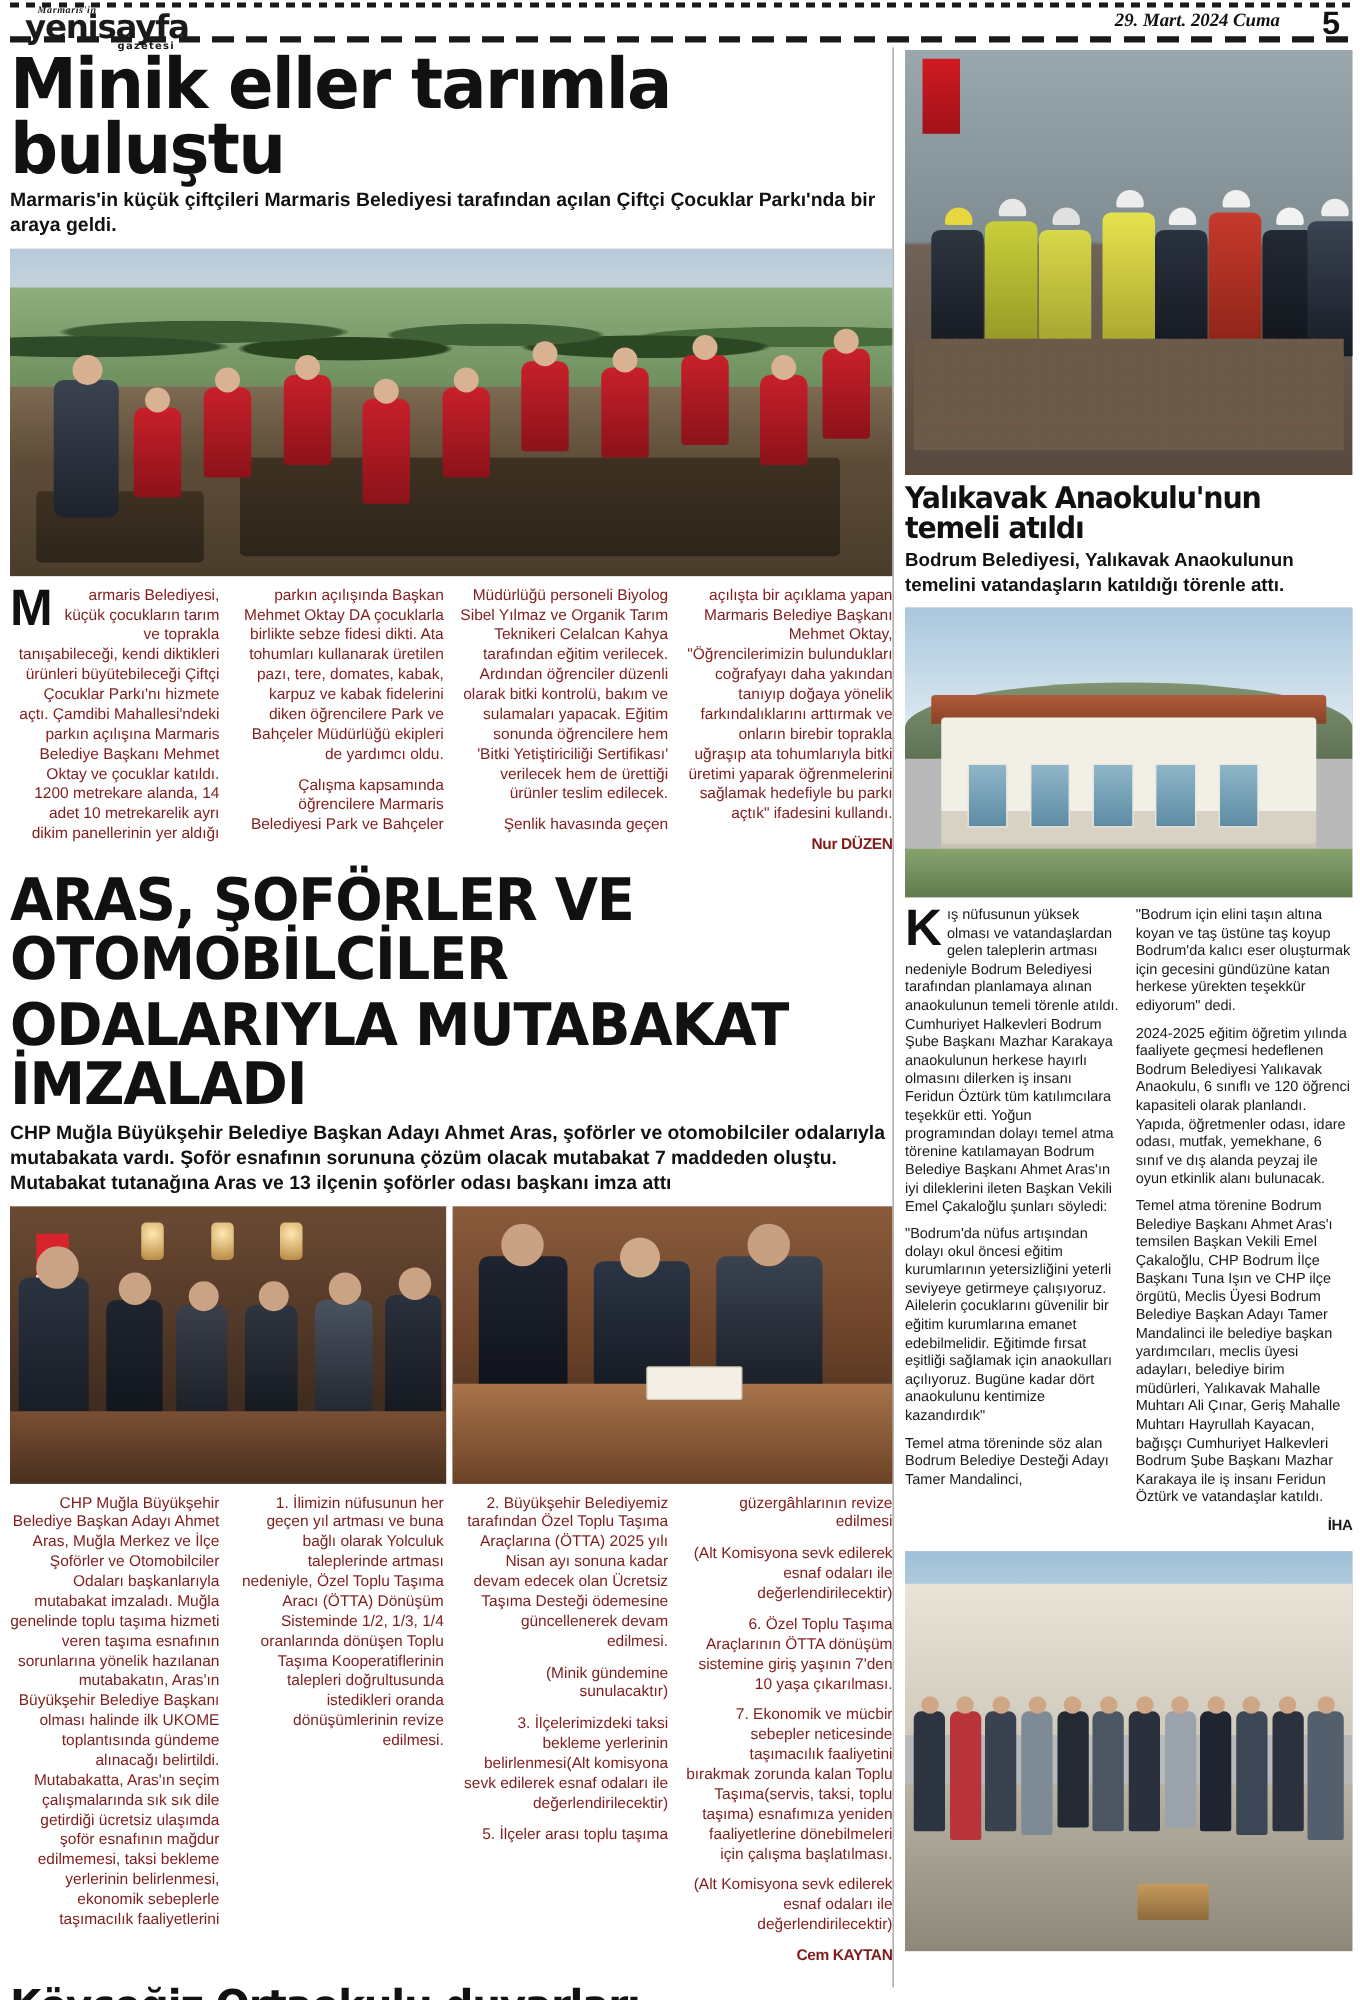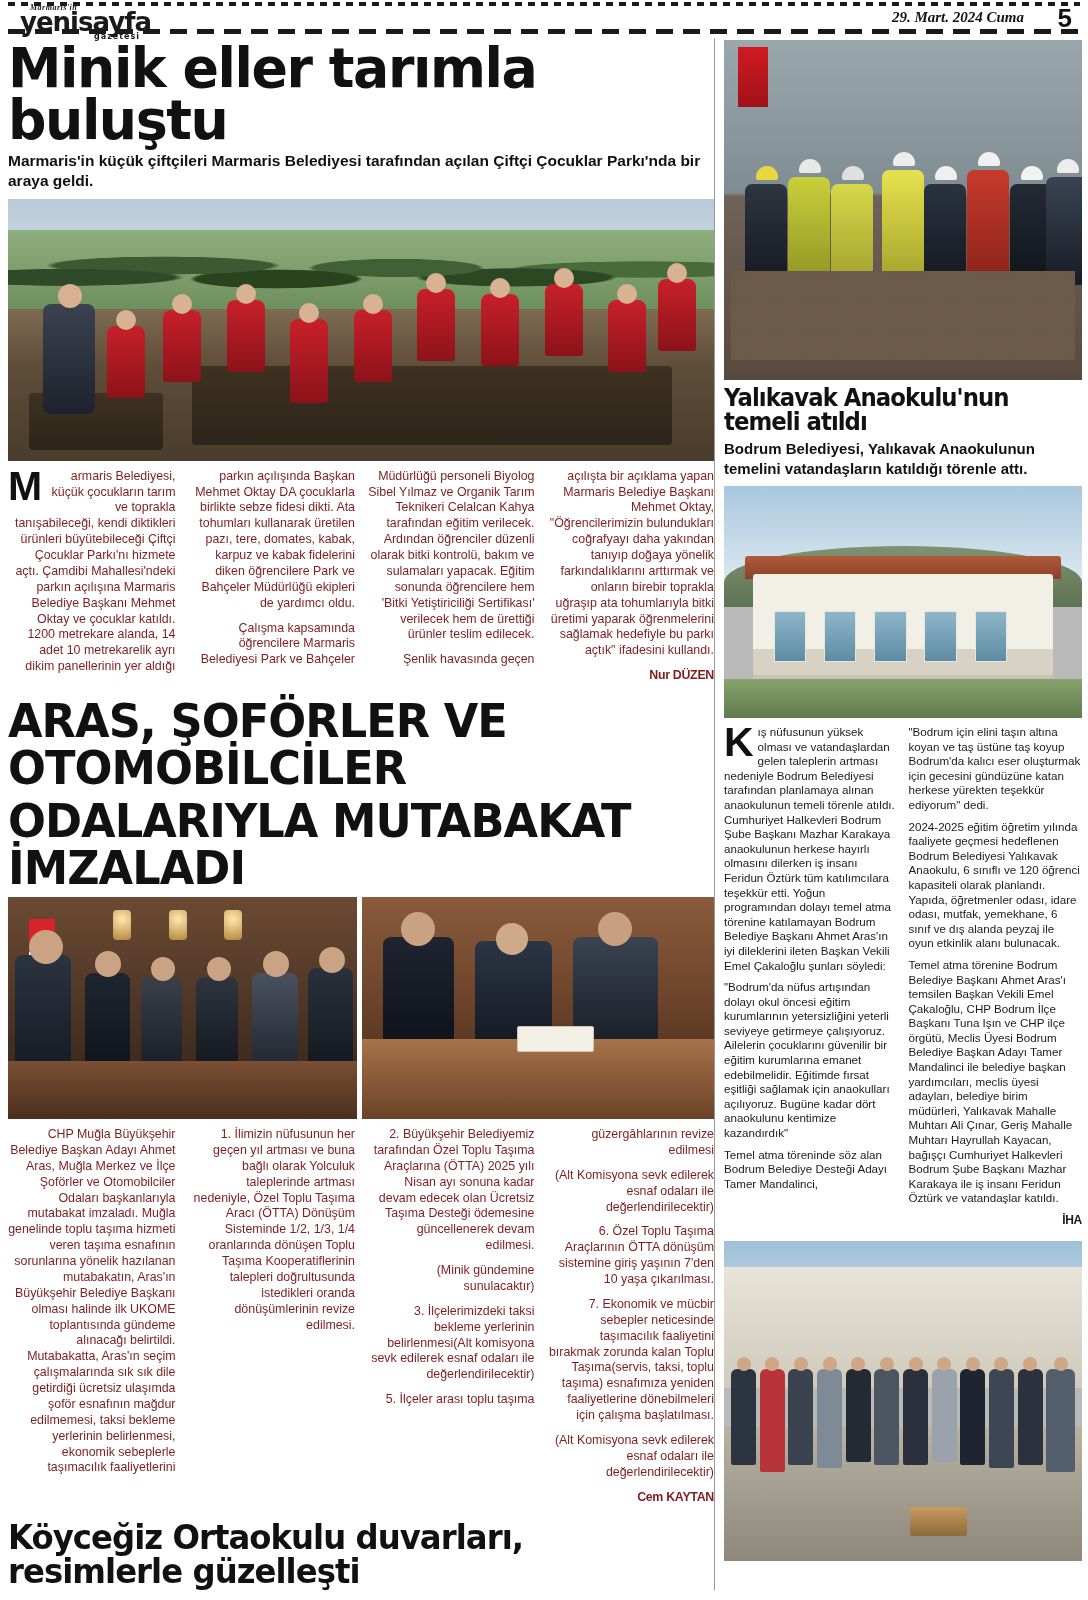--- a/index.html
+++ b/index.html
@@ -263,20 +263,21 @@
           <div class="bc">
             <p>açılışta bir açıklama yapan Marmaris Belediye Başkanı Mehmet Oktay, "Öğrencilerimizin bulundukları coğrafyayı daha yakından tanıyıp doğaya yönelik farkındalıklarını arttırmak ve onların birebir toprakla uğraşıp ata tohumlarıyla bitki üretimi yaparak öğrenmelerini sağlamak hedefiyle bu parkı açtık" ifadesini kullandı.</p>
             <p class="byline">Nur DÜZEN</p>
           </div>
         </div>
       </div>
 
       <div style="margin-top:4px">
         <h1 class="mega2">ARAS, ŞOFÖRLER VE OTOMOBİLCİLER</h1>
         <h1 class="mega2">ODALARIYLA MUTABAKAT İMZALADI</h1>
+        <p class="standfirst">CHP Muğla Büyükşehir Belediye Başkan Adayı Ahmet Aras, şoförler ve otomobilciler odalarıyla mutabakata vardı. Şoför esnafının sorununa çözüm olacak mutabakat 7 maddeden oluştu. Mutabakat tutanağına Aras ve 13 ilçenin şoförler odası başkanı imza attı</p>
 
         <div class="photo-row">
           <div class="photo ph-meeting" style="flex:0 0 349px">
             <div class="bg3"></div>
             <div class="lamp" style="left:30%"></div>
             <div class="lamp" style="left:46%"></div>
             <div class="lamp" style="left:62%"></div>
             <div class="tr"></div>
             <div class="body" style="left:2%;bottom:18%;width:16%;height:56%;background:linear-gradient(#2b3340,#151a22)"></div>
             <div class="head" style="left:6%;bottom:70%;width:34px;height:34px"></div>

